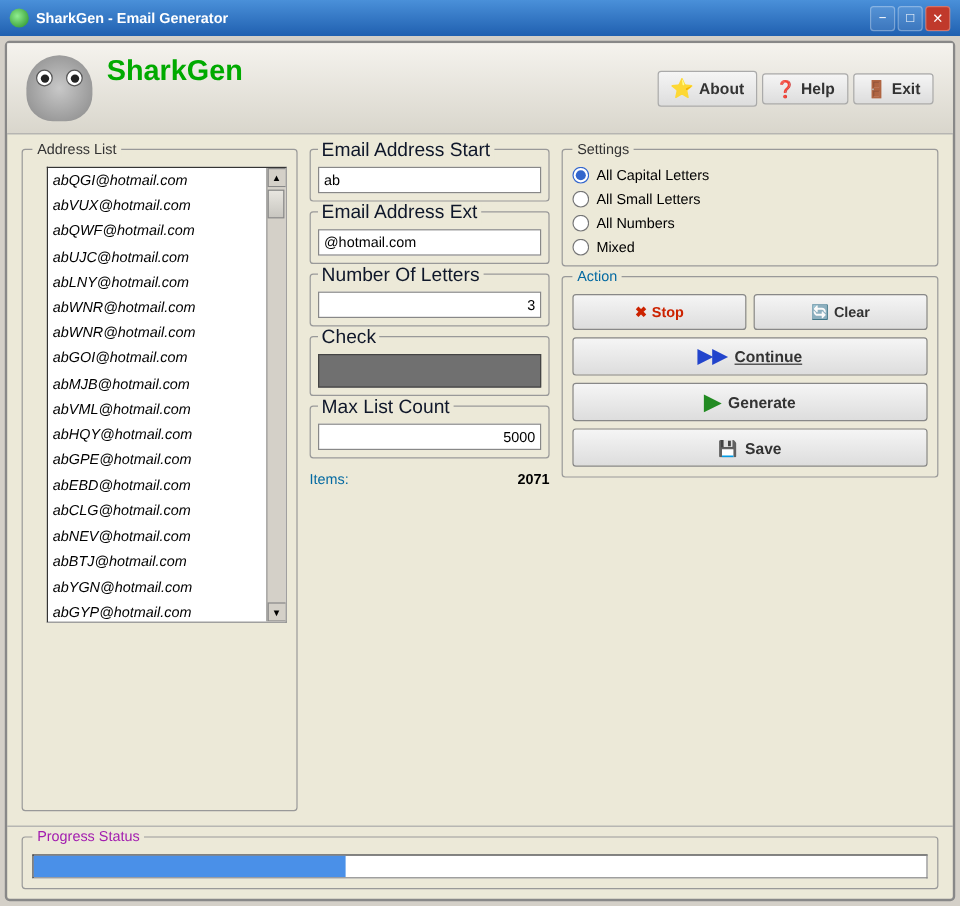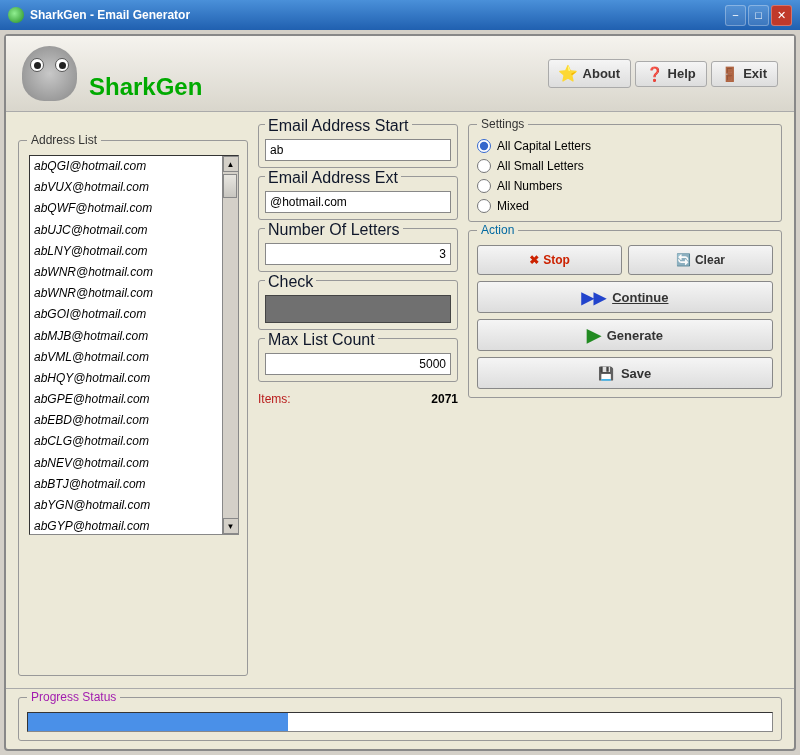--- a/index.html
+++ b/index.html
@@ -71,21 +71,21 @@
     .app-header {
       background: linear-gradient(to bottom, #f5f3ee, #d9d6cc);
       border-bottom: 1px solid #aaa;
       padding: 10px 16px;
       display: flex;
       align-items: center;
       justify-content: space-between;
     }
     .app-logo {
       display: flex;
-      align-items: flex-end;
+      align-items: flex-start;
       gap: 12px;
     }
     .shark-face {
       width: 55px; height: 55px;
       background: radial-gradient(circle at 50% 50%, #c8c8c8, #888);
       border-radius: 50% 50% 40% 40%;
       position: relative;
       display: flex;
       align-items: center;
       justify-content: center;
@@ -142,22 +142,21 @@
       padding: 12px;
       gap: 10px;
     }
 
     
     .group-box {
       border: 1px solid #999;
       border-radius: 3px;
       background: #ece9d8;
       position: relative;
-      padding: 14px 8px 8px 10px;
-      margin-top: 16px;
+      padding: 14px 8px 8px 20px;
     }
     .group-label {
       position: absolute;
       top: -8px;
       left: 8px;
       background: #ece9d8;
       padding: 0 4px;
       font-size: 12px;
       color: #333;
     }
@@ -266,21 +265,21 @@
       background: #707070;
       border: 1px solid #444;
     }
     .info-row {
       display: flex;
       justify-content: space-between;
       align-items: center;
       padding: 2px 0;
       font-size: 12px;
     }
-    .info-label { color: #b91c1c; }
+    .info-label { color: #0369a1; }
     .info-value { font-weight: bold; }
 
     
     .right-panel {
       flex: 1;
       display: flex;
       flex-direction: column;
       gap: 8px;
     }
     .settings-group {

